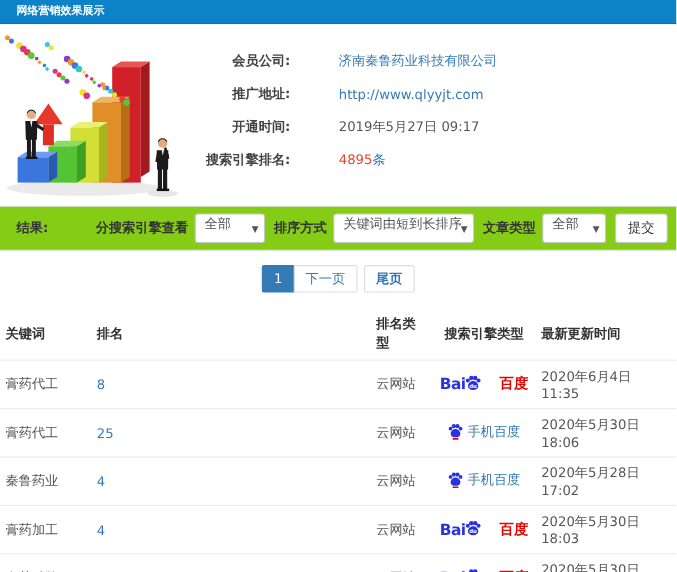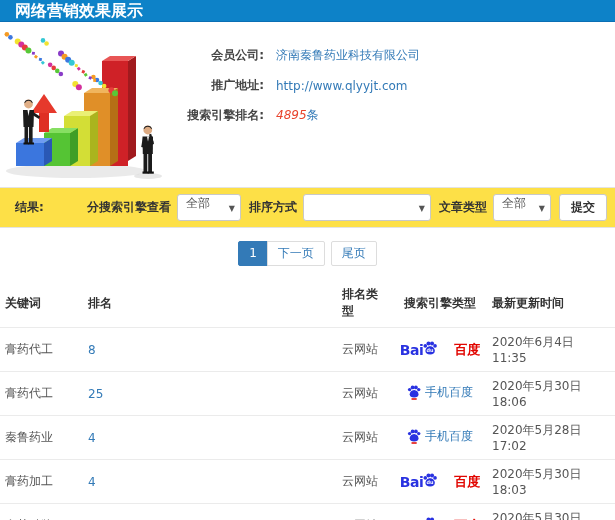--- a/index.html
+++ b/index.html
@@ -1,52 +1,52 @@
 <!DOCTYPE html>
 <html style="--header-bg: #0d82c8; --link: #337ab7; --accent-red: #e8432c; --page-active: #337ab7; --baidu-blue: #2932e1; --baidu-red: #e10601;"><head>
 <meta charset="utf-8">
 <style>
   * { margin:0; padding:0; box-sizing:border-box; }
   html,body { width:615px; height:520px; overflow:hidden; background:#fff;
     font-family:"DejaVu Sans","Liberation Sans",sans-serif; font-size:12px; color:#555; }
 
   
   .titlebar { height:22px; background:var(--header-bg,#0d82c8); border-bottom:1px solid #0a6fb4;
-    color:#fff; font-weight:bold; font-size:16px; line-height:21px; padding-left:15px; }
+    color:#fff; font-weight:bold; font-size:10px; line-height:21px; padding-left:15px; }
 
   
   .hero { position:relative; height:165px; background:#fff; }
   .clipart { position:absolute; left:2px; top:6px; }
   .info { position:absolute; left:172px; top:12px; right:0; }
-  .info-row { display:flex; align-items:center; margin-top:13px; }
+  .info-row { display:flex; align-items:center; margin-top:13px;gap:32px; }
   .info-label { width:92px; text-align:right; font-weight:bold; color:#444; flex:none; }
   .info-value { margin-left:12px; }
   .link { color:var(--link,#337ab7); text-decoration:none; cursor:pointer; }
-  .red { color:var(--accent-red,#e8432c);font-style:italic; }
-
-  
-  .filterbar { height:41px; background:#fde047; border-top:1px solid #e3e3e3; border-bottom:1px solid #e3e3e3;
+  .red { color:var(--accent-red,#e8432c); }
+
+  
+  .filterbar { height:41px; background:#84cc16; border-top:1px solid #e3e3e3; border-bottom:1px solid #e3e3e3;
     display:flex; align-items:center; padding:0 8px 0 15px; }
   .result-label { font-weight:bold; color:#333; margin-right:auto; }
   .ctrl-label { font-weight:bold; color:#333; margin:0 6px 0 8px; white-space:nowrap; }
   .select { position:relative; background:#fff; border:1px solid #c8c8c8; border-radius:3px; height:27px;
     display:inline-flex; align-items:flex-start; padding:0 18px 0 8px; color:#555; cursor:pointer; white-space:nowrap; }
   .select .caret { position:absolute; right:5px; top:9px; font-size:8px; color:#555; }
   .sel-engine { width:64px; } .sel-sort { width:128px; } .sel-type { width:58px; }
   .submit-btn { height:27px; margin-left:8px; padding:0 11px; background:#fff; border:1px solid #c8c8c8;
-    border-radius:3px; color:#333; font-size:12px; cursor:pointer; font-family:inherit;font-weight:bold; }
+    border-radius:3px; color:#333; font-size:12px; cursor:pointer; font-family:inherit; }
 
   
   .pagination { display:flex; justify-content:center; align-items:center; padding:13px 0 12px; background:#fff; }
   .page-btn { display:inline-block; min-width:16px; text-align:center; line-height:23px; padding:0 10px;
     border:1px solid #ddd; background:#fff; color:var(--link,#337ab7); cursor:pointer; text-decoration:none; }
   .page-btn.current { background:var(--page-active,#337ab7); border-color:var(--page-active,#337ab7);
     color:#fff; border-radius:2px 0 0 2px; }
   .page-btn.next { margin-left:-1px; border-radius:0 2px 2px 0; }
-  .page-btn.last { margin-left:6px; border-radius:2px; }
+  .page-btn.last { margin-left:6px; border-radius:2px;font-weight:bold; }
 
   
   table { width:100%; border-collapse:collapse; table-layout:fixed; }
   th { text-align:left; font-weight:bold; color:#333; font-size:12px; padding:8px 5px 7px; }
   td { padding:6px 5px; border-top:1px solid #ebebeb; color:#555; height:27px; }
   td.engine, th.engine-h { text-align:center; }
   .rank { cursor:pointer; }
 
   
   .engine-baidu { display:inline-flex; align-items:center; line-height:1; }
@@ -168,35 +168,40 @@
   <div class="info">
     <div class="info-row">
       <span class="info-label">会员公司:</span>
       <a class="info-value link">济南秦鲁药业科技有限公司</a>
     </div>
     <div class="info-row">
       <span class="info-label">推广地址:</span>
       <a class="info-value link">http://www.qlyyjt.com</a>
     </div>
     <div class="info-row">
+      <span class="info-label">开通时间:</span>
+      <span class="info-value">2019年5月27日 09:17</span>
+    </div>
+    <div class="info-row">
       <span class="info-label">搜索引擎排名:</span>
       <span class="info-value"><span class="red">4895</span><a class="link">条</a></span>
     </div>
   </div>
 </section>
 
 <section class="filterbar">
   <span class="result-label">结果:</span>
   <span class="ctrl-label">分搜索引擎查看</span>
   <div class="select sel-engine">
     <span>全部</span>
     <span class="caret">▼</span>
   </div>
   <span class="ctrl-label">排序方式</span>
   <div class="select sel-sort">
+    <span>关键词由短到长排序</span>
     <span class="caret">▼</span>
   </div>
   <span class="ctrl-label">文章类型</span>
   <div class="select sel-type">
     <span>全部</span>
     <span class="caret">▼</span>
   </div>
   <button class="submit-btn">提交</button>
 </section>
 

